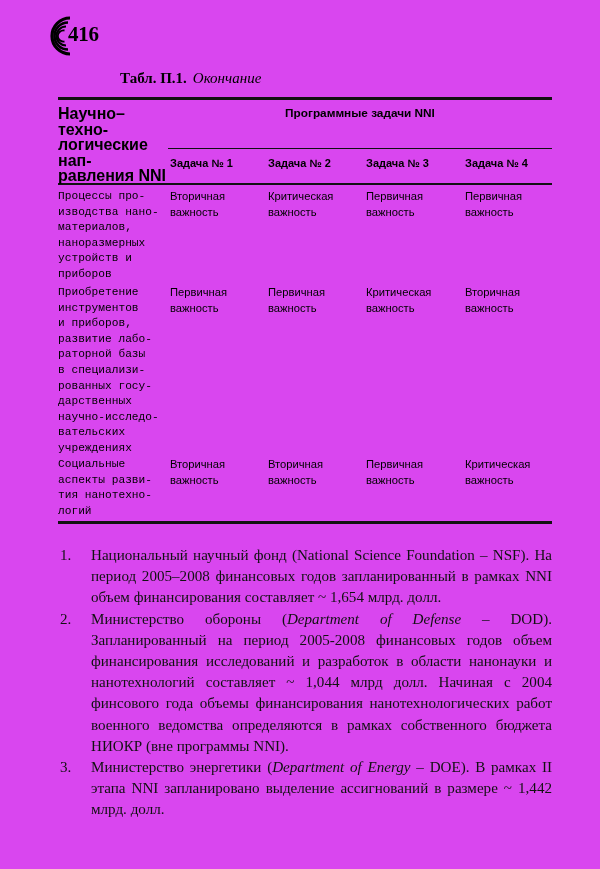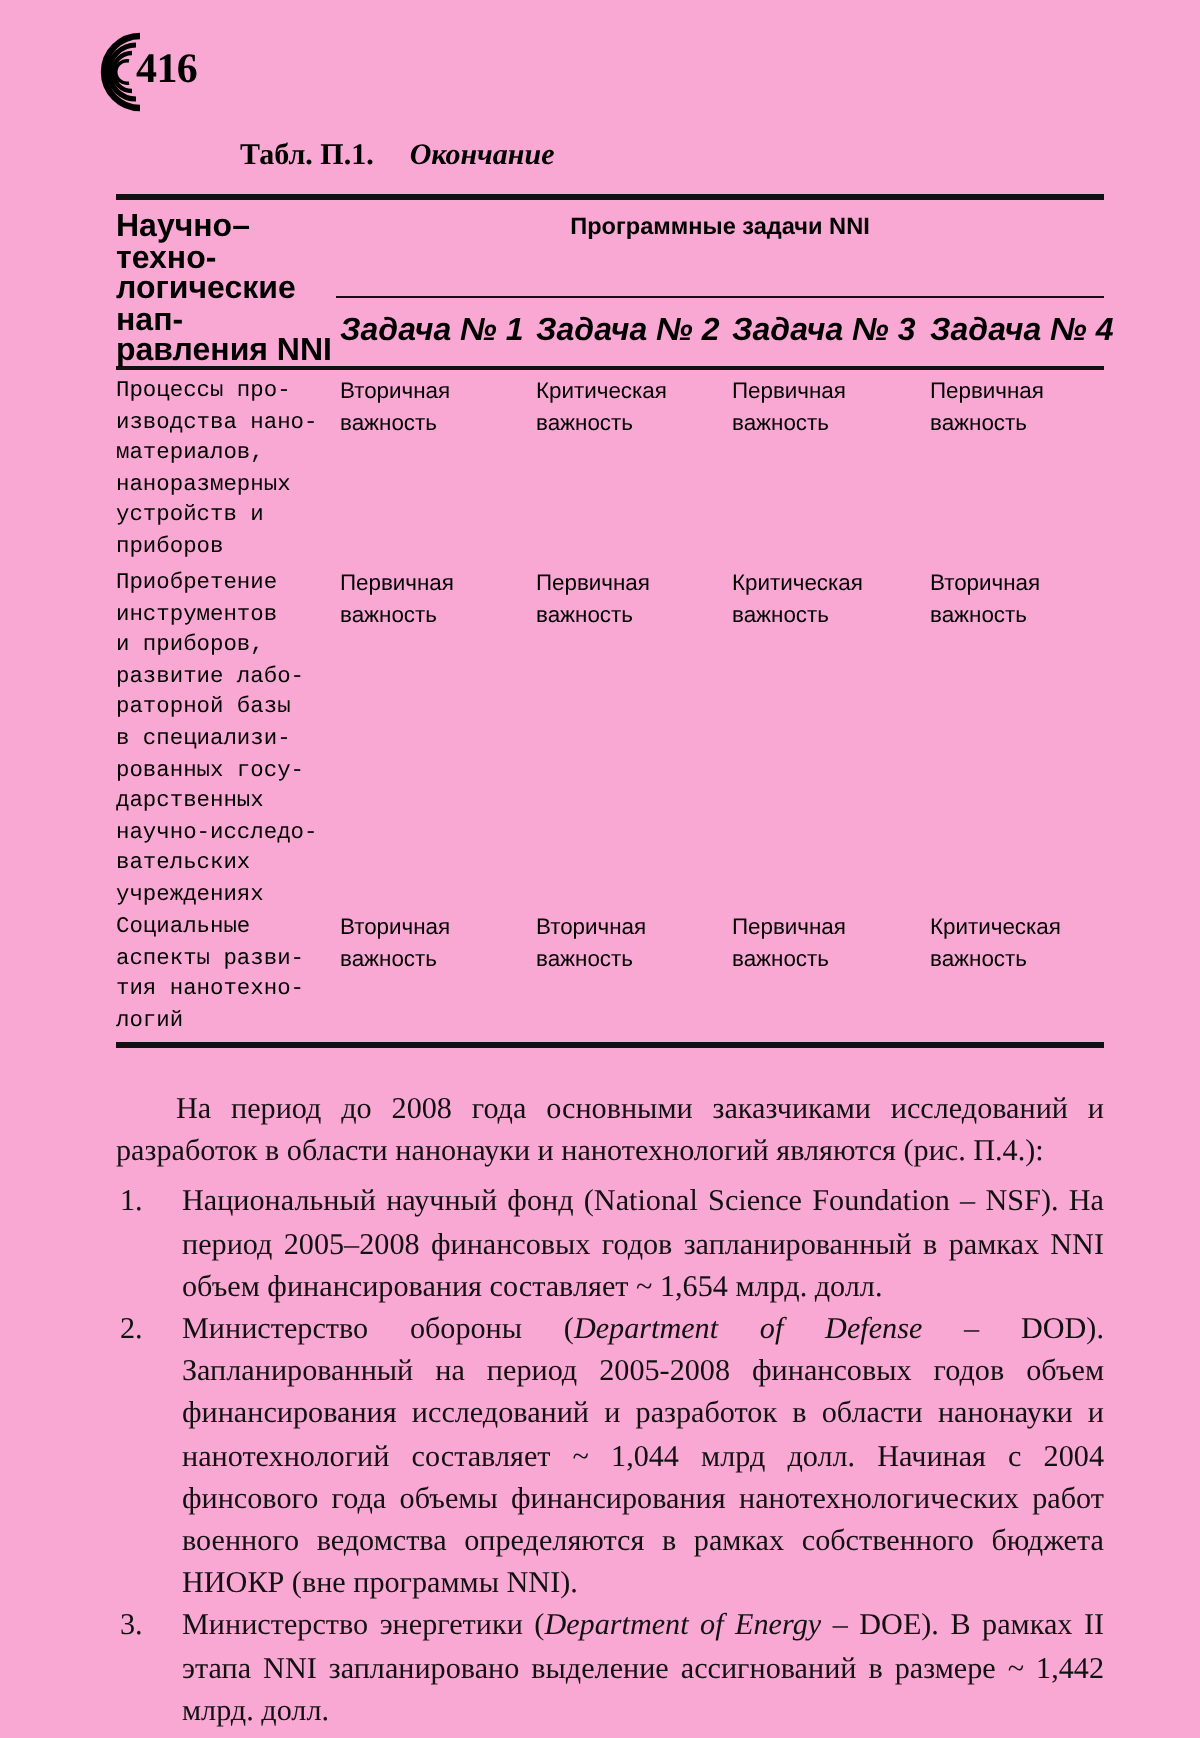--- a/index.html
+++ b/index.html
@@ -12,21 +12,21 @@
     height: 869px;
     position: relative;
     font-family: "Liberation Serif", serif;
     color: #111111;
     overflow: hidden;
   }
 
   .page {
     position: absolute;
     inset: 0;
-    background: #f9a8d4;
+    background: #d946ef;
   }
 
   
   .runhead {
     position: absolute;
     left: 0;
     top: 14px;
     width: 600px;
     height: 44px;
   }
@@ -72,23 +72,23 @@
     top: 70px;
     font-size: 15px;
     color: #000;
     white-space: nowrap;
   }
   .tbl-caption .c-label {
     font-weight: bold;
     margin-left: 16px;
   }
   .tbl-caption .c-cont {
-    font-weight: bold;
+    font-weight: normal;
     font-style: italic;
-    margin-left: 18px;
+    margin-left: 6px;
   }
 
   
   .table {
     position: absolute;
     left: 58px;
     top: 97px;
     width: 494px;
     height: 428px;
   }
@@ -128,22 +128,21 @@
     left: 110px;
     top: 60px;
     width: 384px;
     height: 20px;
   }
   .subhead .sh {
     position: absolute;
     top: 0;
     font-family: "Liberation Sans", sans-serif;
     font-weight: bold;
-    font-style: italic;
-    font-size: 16px;
+    font-size: 11px;
     color: #000;
     white-space: nowrap;
   }
   .sh-0 { left: 2px; }
   .sh-1 { left: 100px; }
   .sh-2 { left: 198px; }
   .sh-3 { left: 297px; }
 
   .tbody {
     position: absolute;
@@ -273,21 +272,20 @@
         <div class="rowhead">Социальные<br> аспекты разви-<br>тия нанотехно-<br>логий</div>
         <div class="cell cell-0">Вторичная<br>важность</div>
         <div class="cell cell-1">Вторичная<br>важность</div>
         <div class="cell cell-2">Первичная<br>важность</div>
         <div class="cell cell-3">Критическая<br>важность</div>
       </div>
     </div>
   </div>
 
   <div class="body-text">
-    <p class="para-intro">На период до 2008 года основными заказчиками исследований и разработок в области нанонауки и нанотехнологий являются (рис.  П.4.):</p>
     <ol class="list">
       <li>
         <span class="num">1.</span><span>Национальный научный фонд (National Science Foundation – NSF). На период 2005–2008 финансовых годов запланированный в рамках NNI объем финансирования составляет ~ 1,654 млрд. долл.</span><span class="it"></span><span></span>
       </li>
       <li>
         <span class="num">2.</span><span>Министерство обороны (</span><span class="it">Department of Defense</span><span> – DOD). Запланированный на период 2005-2008 финансовых годов объем финансирования исследований и разработок в области нанонауки и нанотехнологий составляет ~ 1,044 млрд долл. Начиная с 2004 финсового года объемы финансирования нанотехнологических работ военного ведомства определяются в рамках собственного бюджета НИОКР (вне программы NNI).</span>
       </li>
       <li>
         <span class="num">3.</span><span>Министерство энергетики (</span><span class="it">Department of Energy</span><span> – DOE). В рамках II этапа NNI запланировано выделение ассигнований в размере ~ 1,442 млрд. долл.</span>
       </li>

